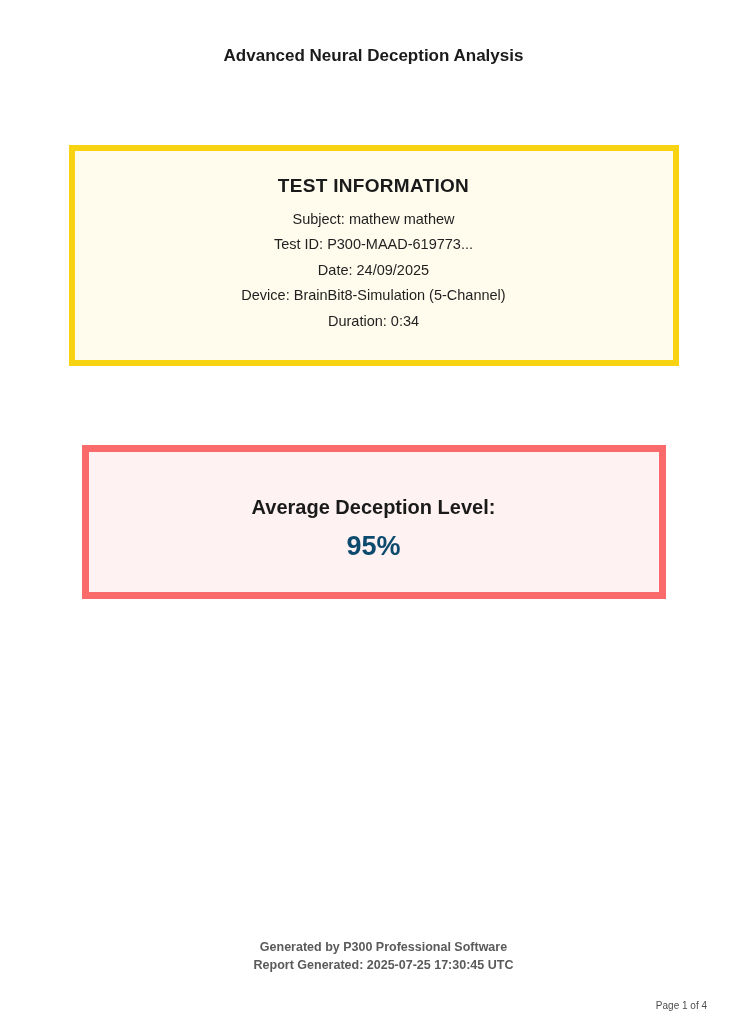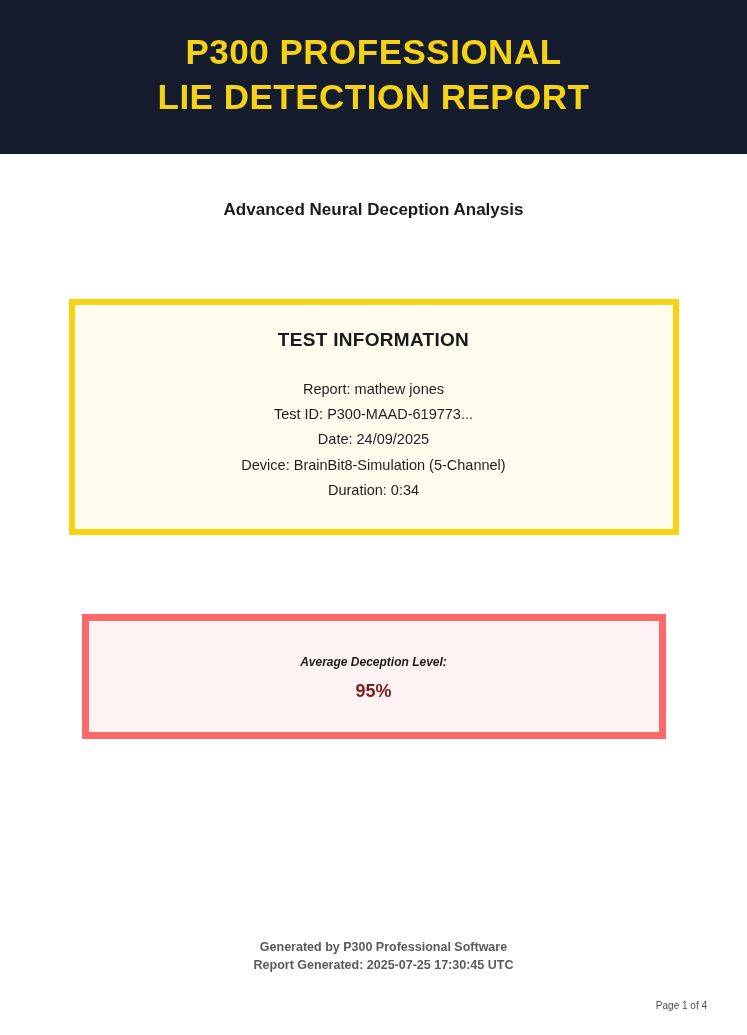--- a/index.html
+++ b/index.html
@@ -51,21 +51,21 @@
     width: 610px;
     background: #fffced;
     border: 6px solid #f7d311;
     padding: 24px 10px 26px 10px;
     text-align: center;
   }
   .info-box-title {
     font-size: 19px;
     font-weight: bold;
     letter-spacing: 0.3px;
-    margin-bottom: 26px;
+    margin-bottom: 10px;
   }
   .info-line {
     font-size: 14.5px;
     color: #1f1f1f;
     line-height: 1.75;
   }
   
   .alert-box {
     margin: 79px auto 0 auto;
     width: 584px;
@@ -74,31 +74,30 @@
     padding: 26px 10px 30px 10px;
     text-align: center;
   }
   .alert-title {
     color: #c00012;
     font-size: 24px;
     font-weight: bold;
     letter-spacing: 0.3px;
   }
   .alert-sub {
-    margin-top: 8px;
-    font-size: 12px;
+    margin-top: 18px;
+    font-size: 20px;
     font-weight: bold;
     color: #1a1a1a;
-    font-style: italic;
   }
   .alert-value {
     margin-top: 12px;
-    font-size: 18px;
+    font-size: 27px;
     font-weight: bold;
-    color: #7f1d1d;
+    color: #0c4a6e;
   }
   
   .footer {
     position: absolute;
     left: 0;
     right: 0;
     bottom: 60px;
     text-align: center;
     color: #5a5a5a;
   }
@@ -114,30 +113,26 @@
     bottom: 24px;
     font-size: 10px;
     color: #4d4d4d;
   }
 </style>
 </head>
 <body>
 
 <div class="page">
 
-  <div class="header-banner">
-    <div class="header-title-line">P300 PROFESSIONAL</div>
-    <div class="header-title-line">LIE DETECTION REPORT</div>
-  </div>
 
   <div class="subtitle">Advanced Neural Deception Analysis</div>
 
   <div class="info-box">
     <div class="info-box-title">TEST INFORMATION</div>
-    <div class="info-line">Report: mathew jones</div>
+    <div class="info-line">Subject: mathew mathew</div>
     <div class="info-line">Test ID: P300-MAAD-619773...</div>
     <div class="info-line">Date: 24/09/2025</div>
     <div class="info-line">Device: BrainBit8-Simulation (5-Channel)</div>
     <div class="info-line">Duration: 0:34</div>
   </div>
 
   <div class="alert-box">
     <div class="alert-sub">Average Deception Level:</div>
     <div class="alert-value">95%</div>
   </div>

